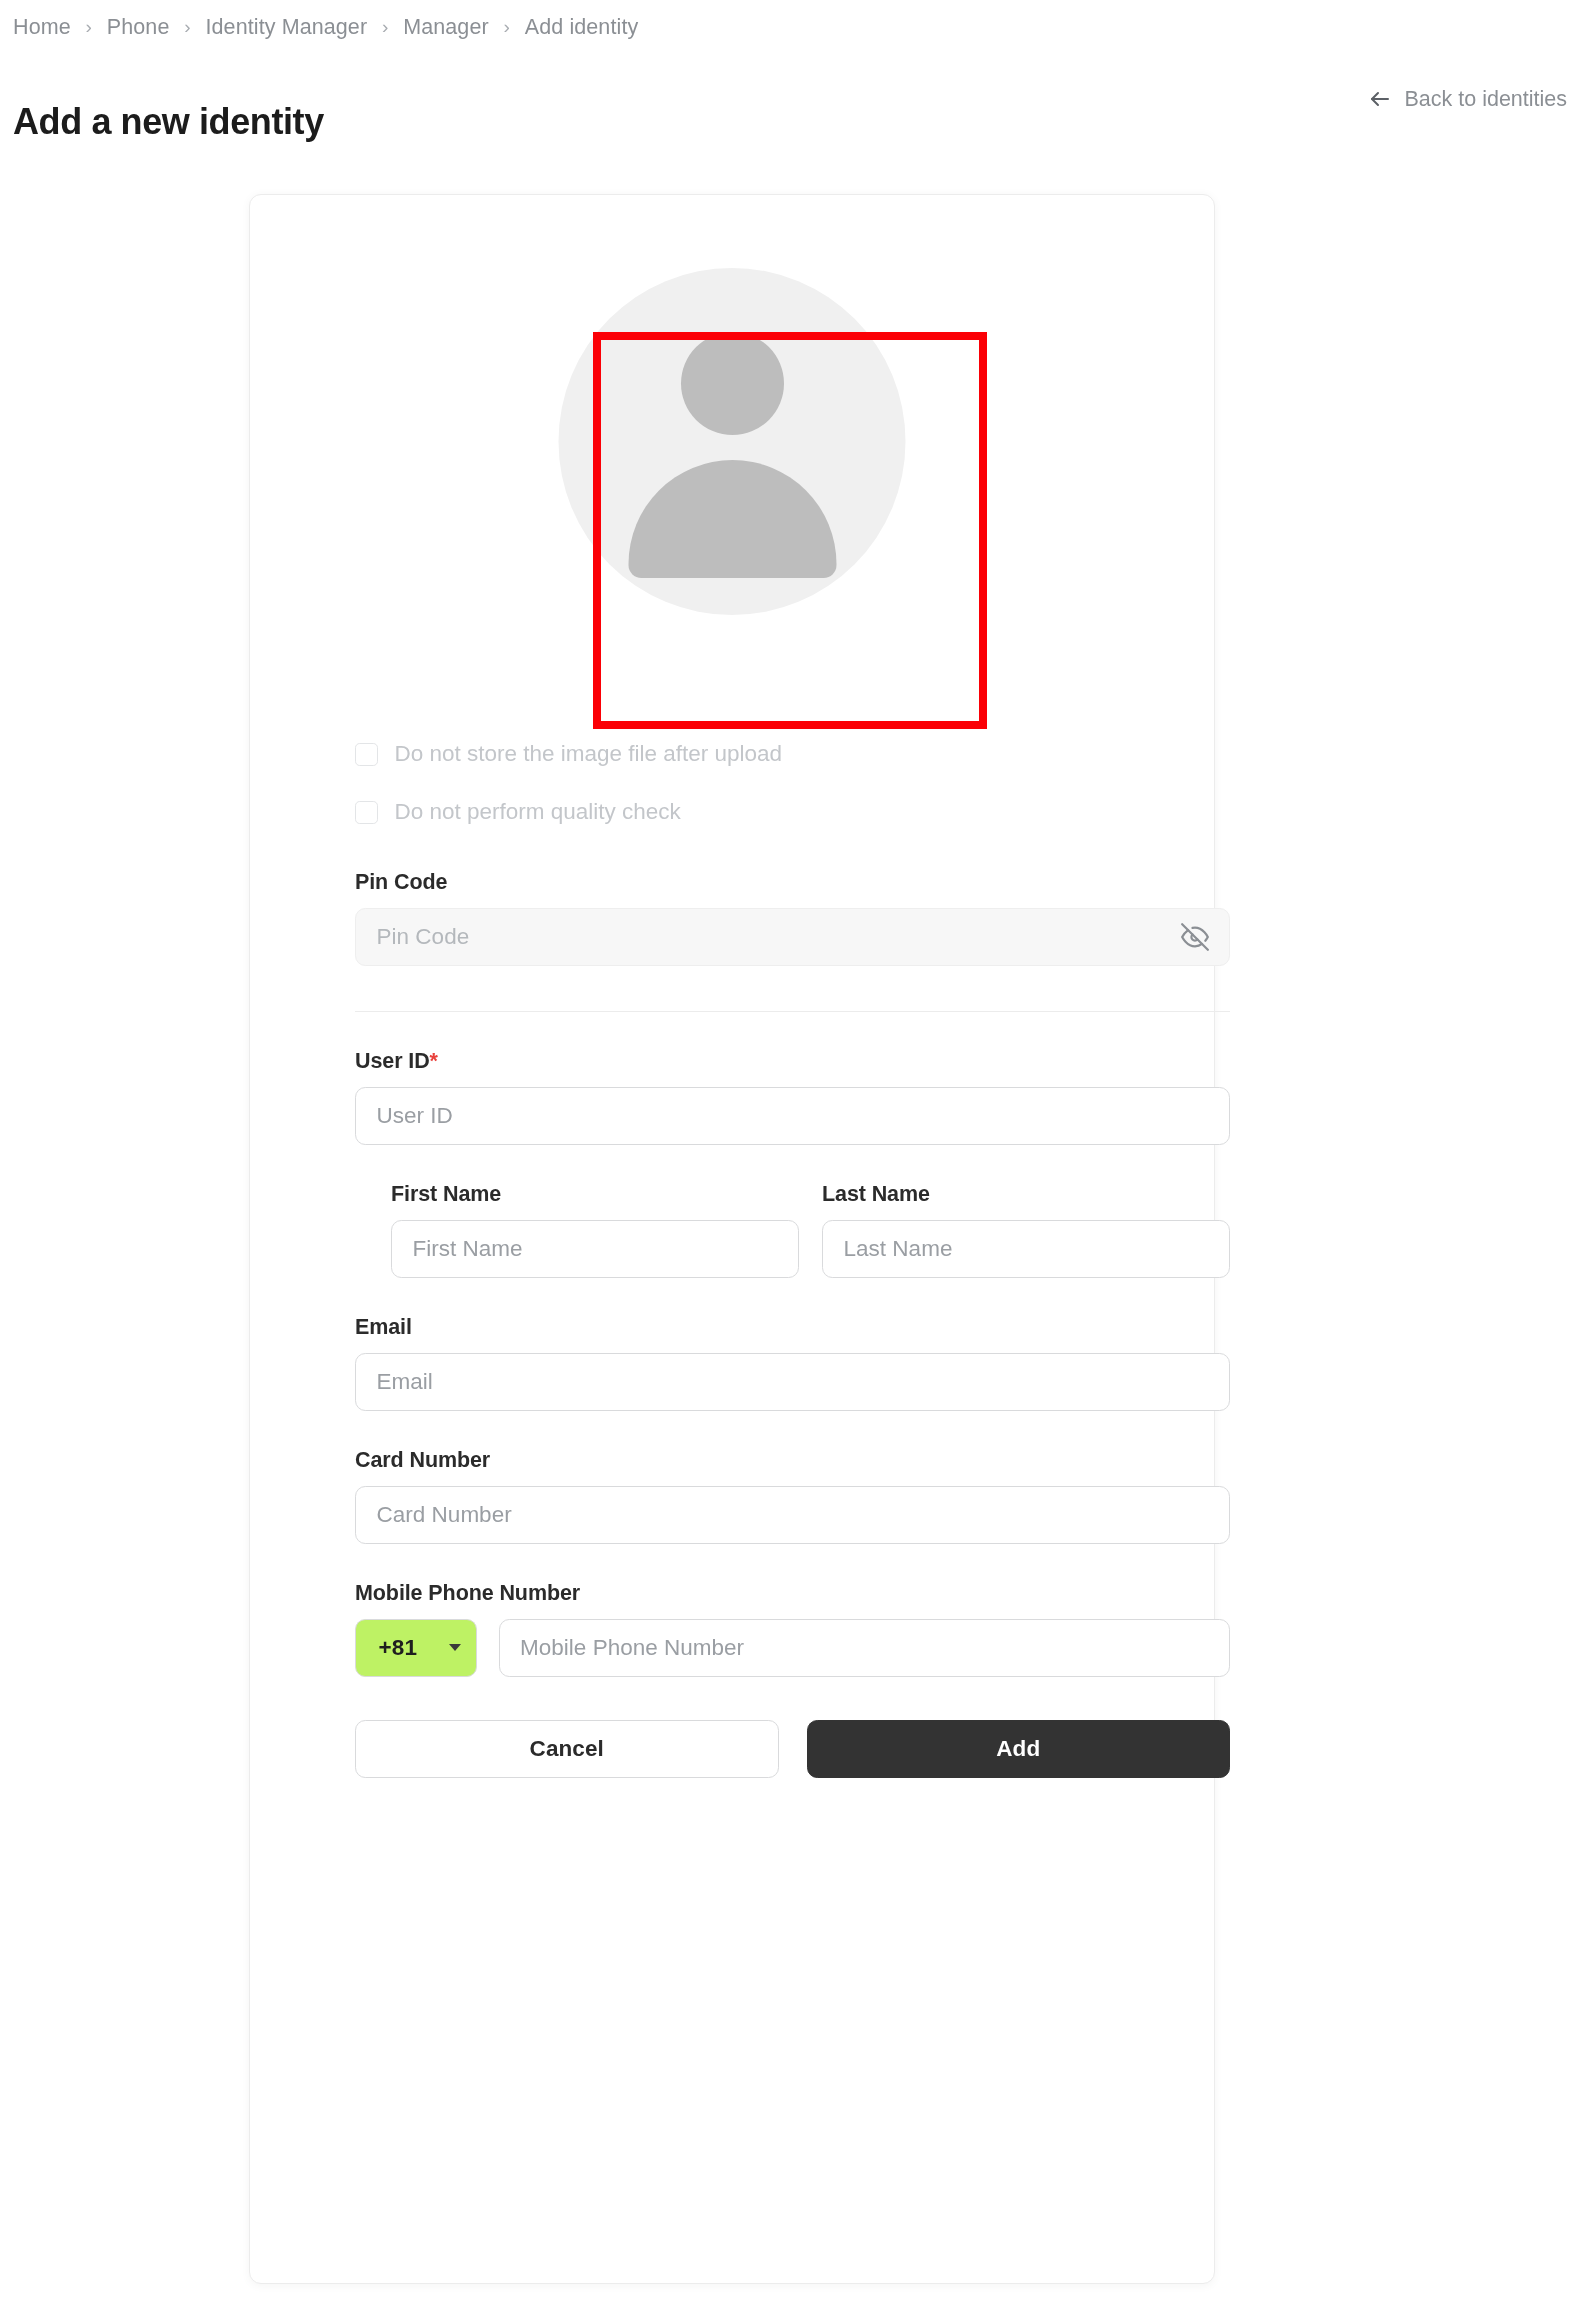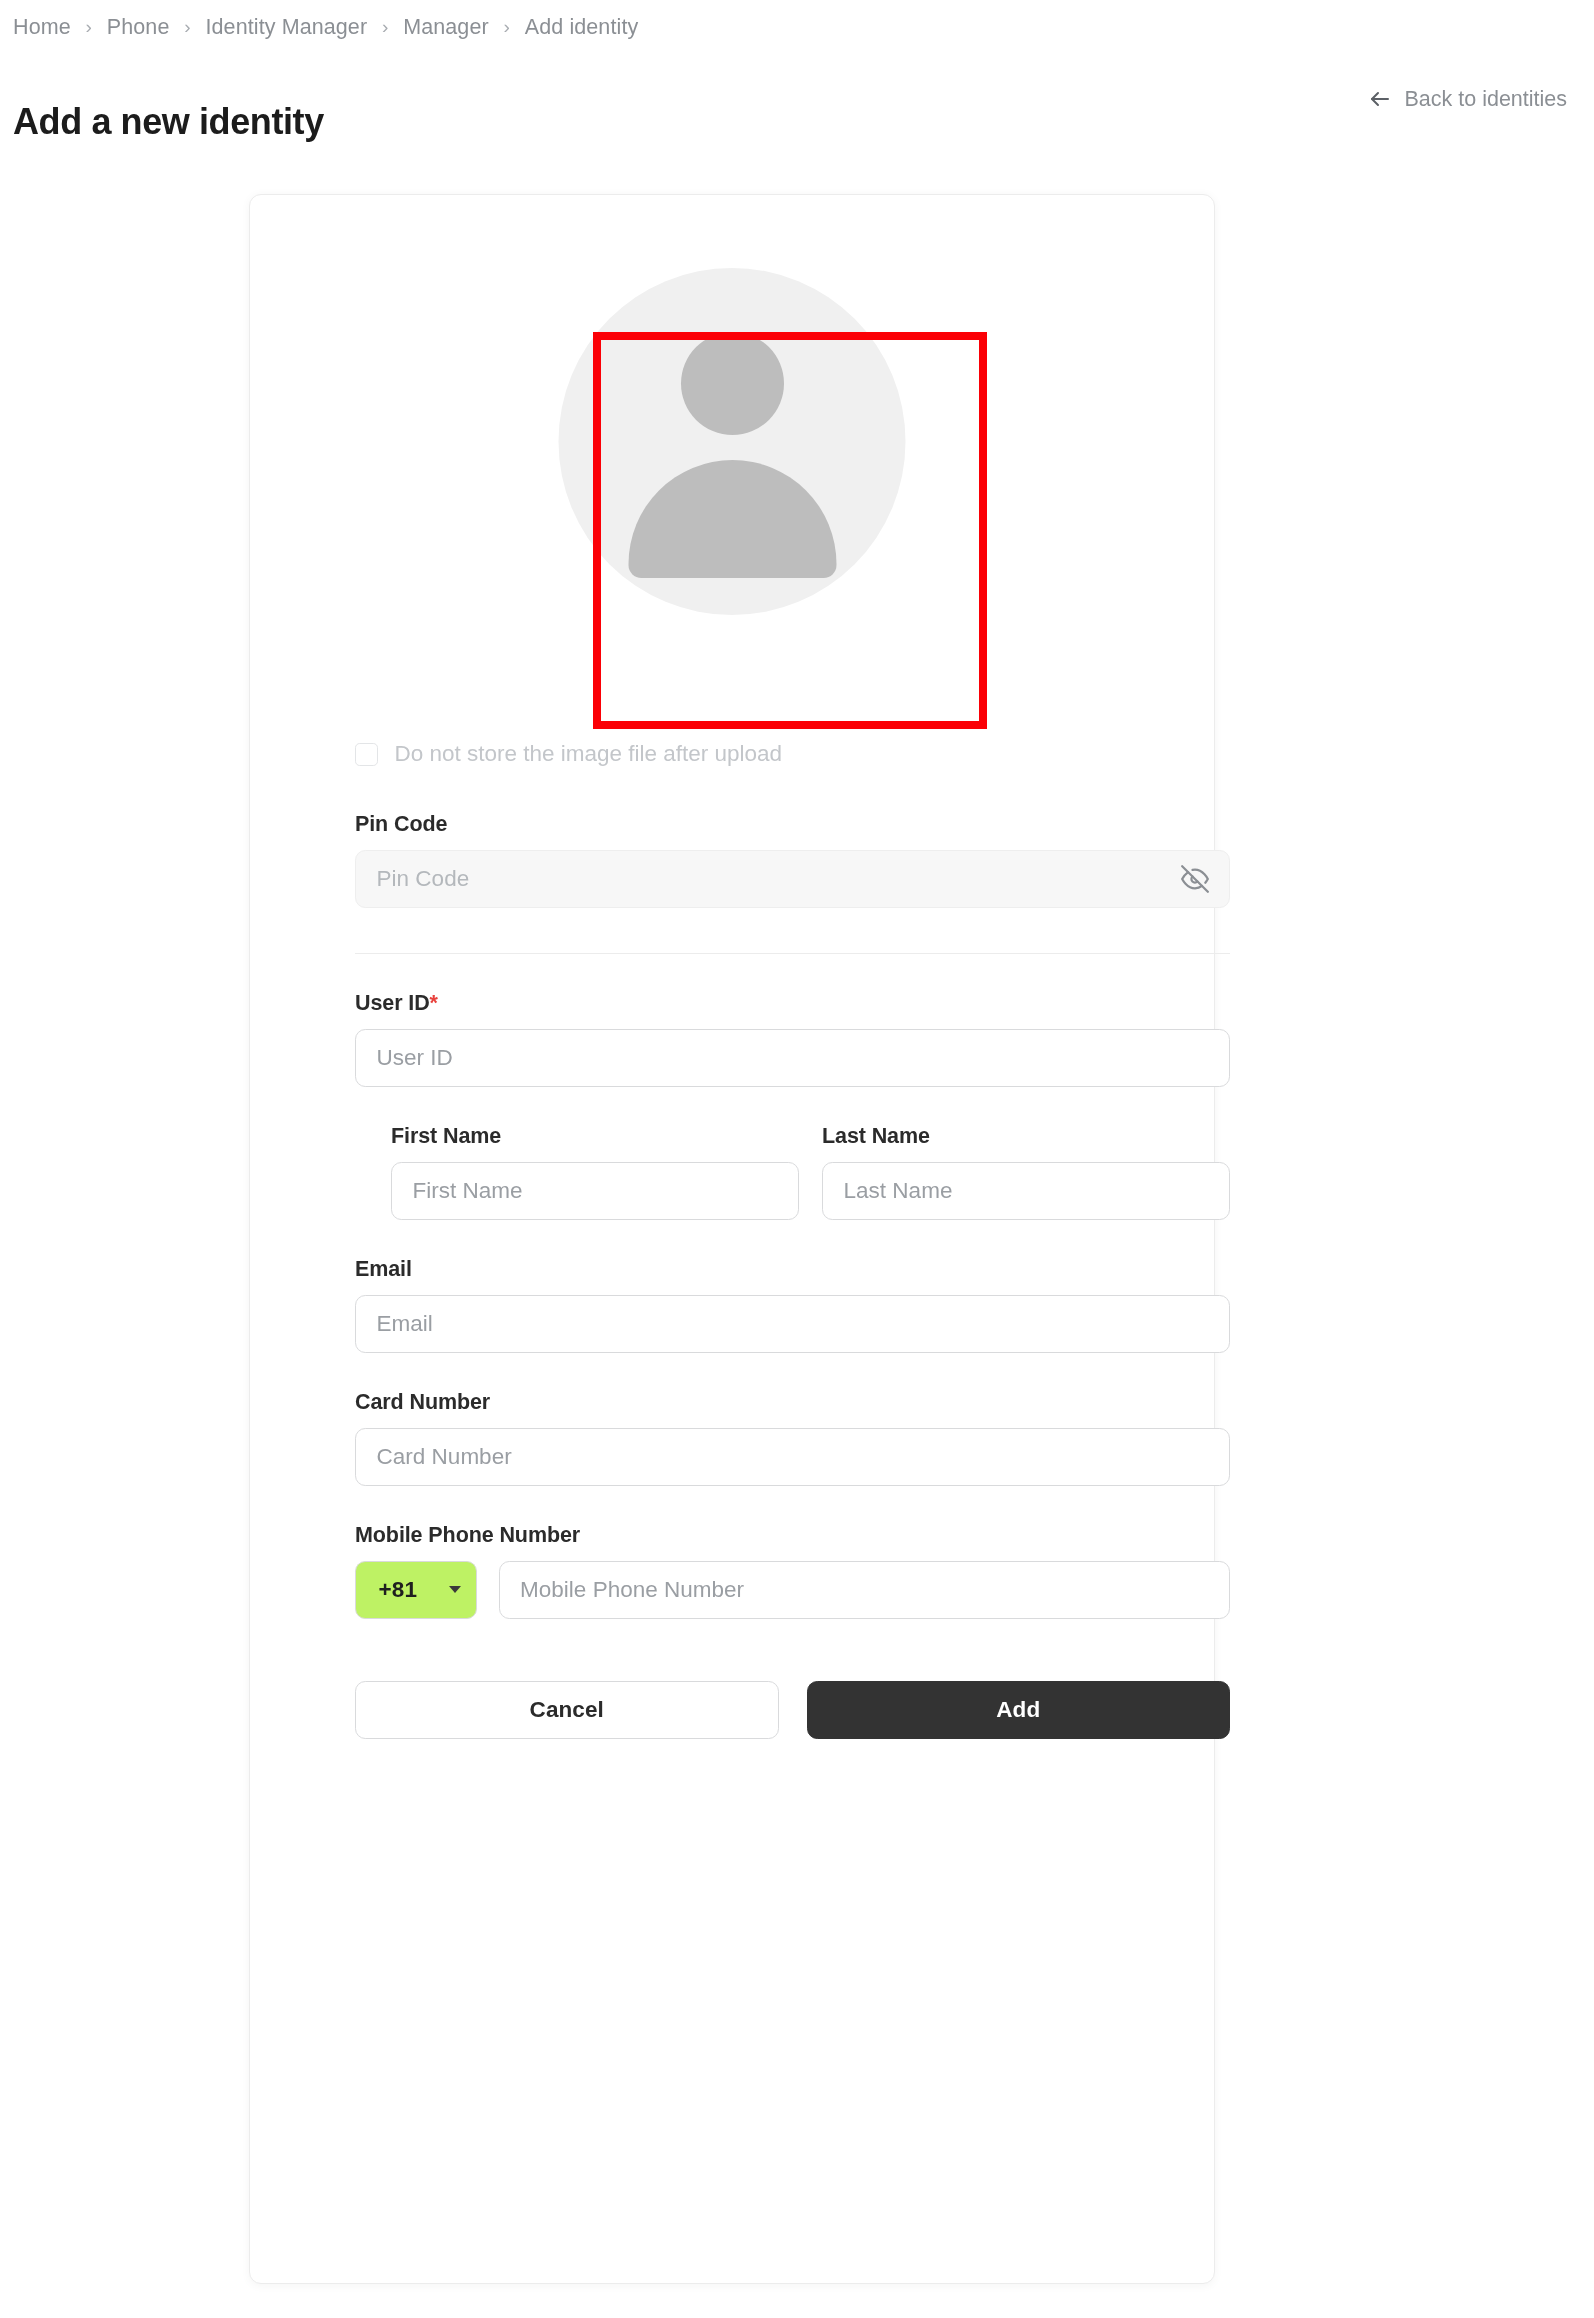--- a/index.html
+++ b/index.html
@@ -265,21 +265,21 @@
     width: 0; height: 0;
     border-left: 6.6px solid transparent;
     border-right: 6.6px solid transparent;
     border-top: 7.5px solid #3a3a3a;
   }
   .phone-input-wrap { flex: 1 1 auto; }
 
   .actions {
     display: flex;
     gap: 28px;
-    margin-top: 62px;
+    margin-top: 43px;
   }
   .btn {
     flex: 1 1 0;
     height: 58px;
     border-radius: 10.3px;
     font-family: "Liberation Sans", sans-serif;
     font-size: 22.5px;
     font-weight: 700;
     cursor: pointer;
     display: flex;
@@ -336,20 +336,24 @@
     <div class="avatar-highlight"></div>
   </div>
 
   <div class="form-area">
 
     <div class="checkbox-row">
       <span class="cbox"></span>
       <span class="cbox-label">Do not store the image file after upload</span>
     </div>
 
+    <div class="checkbox-row">
+      <span class="cbox"></span>
+      <span class="cbox-label">Do not perform quality check</span>
+    </div>
 
     <div class="field-block">
       <label class="field-label">Pin Code</label>
       <div class="pin-wrap">
         <input class="inp disabled" type="text" disabled="" placeholder="Pin Code" style="">
         <button class="eye-btn">
           <svg width="28" height="28" viewBox="0 0 24 24" fill="none" stroke="currentColor" stroke-width="1.9" stroke-linecap="round" stroke-linejoin="round">
             <path d="M17.94 17.94A10.07 10.07 0 0 1 12 20c-7 0-11-8-11-8a18.45 18.45 0 0 1 5.06-5.94"></path>
             <path d="M9.9 4.24A9.12 9.12 0 0 1 12 4c7 0 11 8 11 8a18.5 18.5 0 0 1-2.16 3.19"></path>
             <path d="M14.12 14.12a3 3 0 1 1-4.24-4.24"></path>

